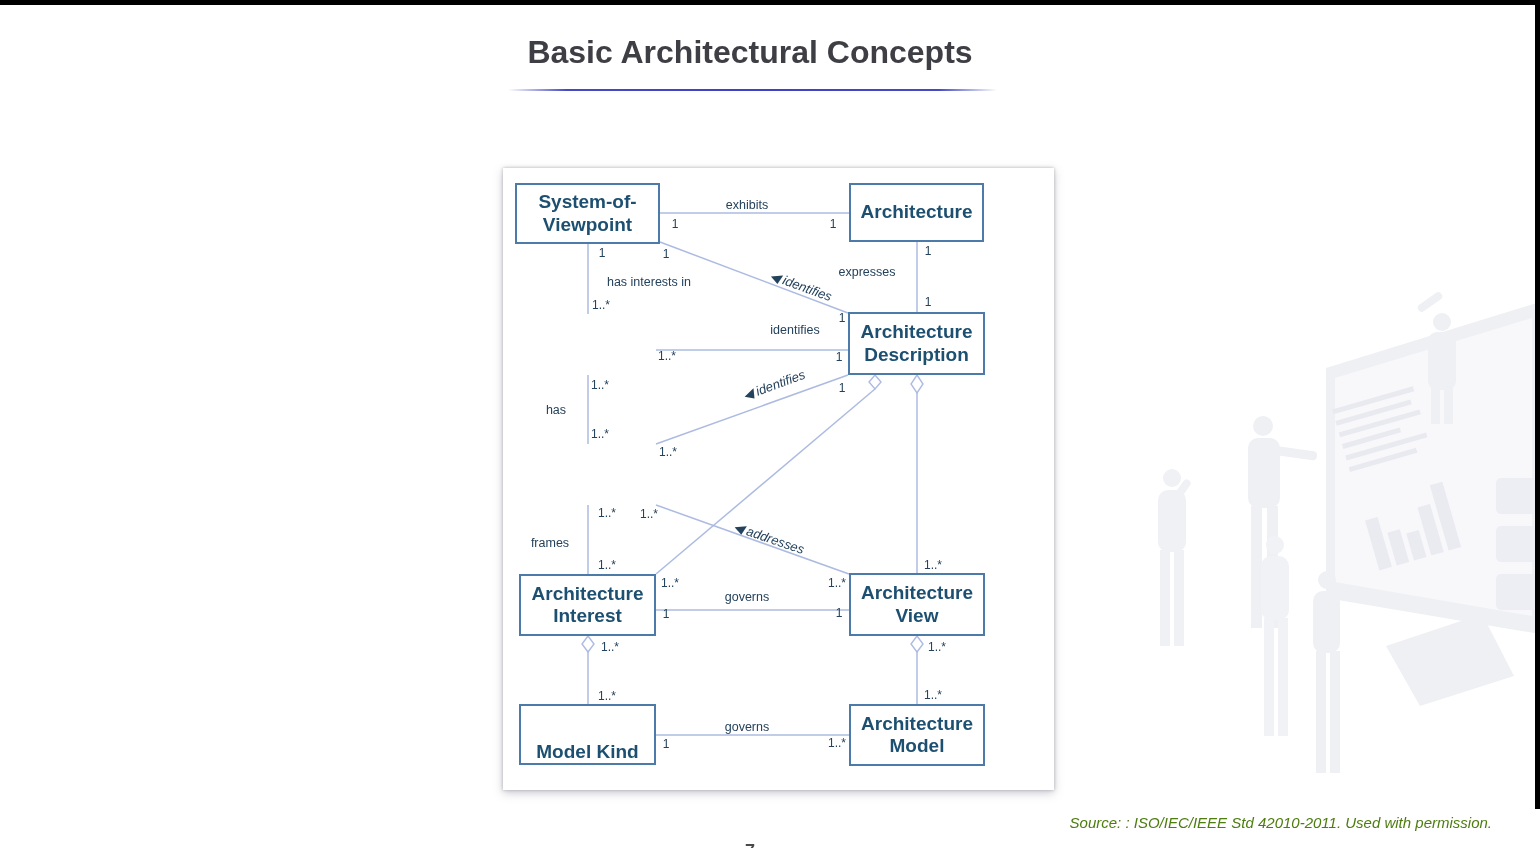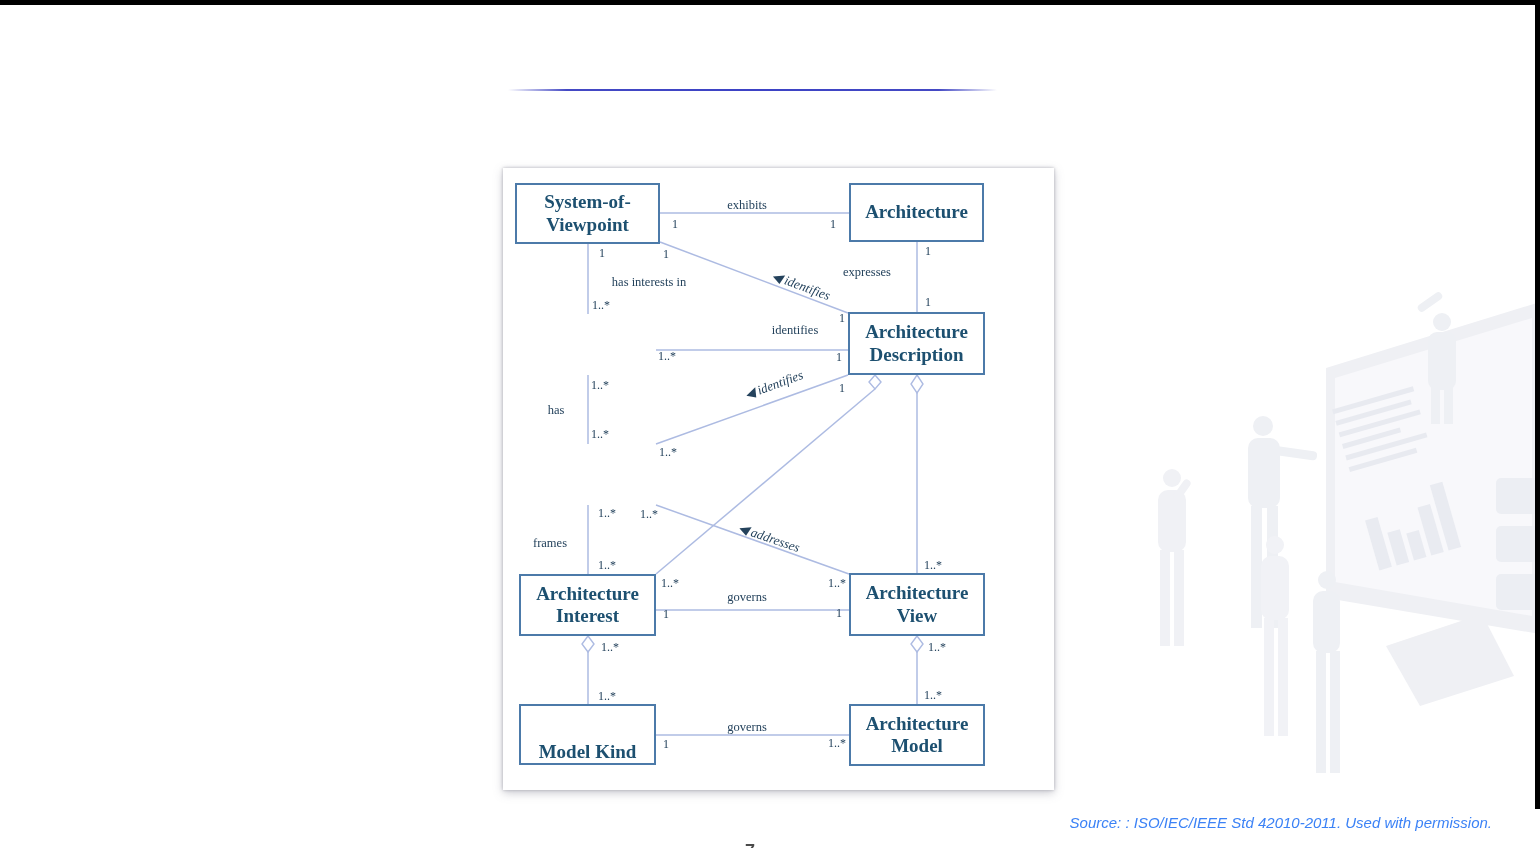--- a/index.html
+++ b/index.html
@@ -9,38 +9,38 @@
   .frame-right{position:absolute;left:1535px;top:0;width:5px;height:809px;background:#000;}
 
   .title{position:absolute;left:0;top:34px;width:1500px;text-align:center;
          font-size:32px;font-weight:bold;color:#3e3e45;letter-spacing:0px;}
   .title-underline{position:absolute;left:508px;top:89px;width:489px;height:2px;
          background:linear-gradient(to right,rgba(68,73,196,0),#4449c4 12%,#3c42c5 50%,#4449c4 88%,rgba(68,73,196,0));}
 
   .bg-art{position:absolute;left:1090px;top:278px;width:450px;height:570px;z-index:0;}
 
   .panel{position:absolute;left:503px;top:168px;width:551px;height:622px;background:#ffffff;z-index:1;
-         box-shadow:0 0 3px rgba(125,125,140,.55),0 3px 9px rgba(110,110,125,.35);font-family:Liberation Serif, serif;}
+         box-shadow:0 0 3px rgba(125,125,140,.55),0 3px 9px rgba(110,110,125,.35);}
   .connectors{position:absolute;left:0;top:0;width:487px;height:622px;}
 
   .ebox{position:absolute;background:#ffffff;border:2px solid #4c7aa9;box-sizing:border-box;
         display:flex;flex-direction:column;align-items:center;justify-content:center;
         color:#1d5070;font-weight:bold;font-size:19px;line-height:1.18;text-align:center;}
   .ebox span{display:block;}
 
   .lbl{position:absolute;color:#24425c;font-size:12.5px;white-space:nowrap;
        transform:translate(-50%,-50%);}
   .mult{position:absolute;color:#24425c;font-size:12px;white-space:nowrap;
        transform:translate(-50%,-50%);}
   .rot{font-style:italic;font-size:13px;}
   .r-cw{transform:translate(-50%,-50%) rotate(20deg);}
   .r-ccw{transform:translate(-50%,-50%) rotate(-20deg);}
   .r-cw2{transform:translate(-50%,-50%) rotate(19deg);}
 
-  .source{position:absolute;right:48px;top:814px;font-size:15px;font-style:italic;color:#3b82f6;white-space:nowrap;}
+  .source{position:absolute;right:48px;top:814px;font-size:15px;font-style:italic;color:#4d7c0f;white-space:nowrap;}
   .pagenum{position:absolute;left:745px;top:841px;font-size:18px;font-weight:bold;color:#4a4a4a;}
 </style>
 </head>
 <body>
 
 <div class="slide">
 
   <svg class="bg-art" viewBox="0 0 450 570" aria-hidden="true">
     <g>
       <polygon points="236,90 450,24 450,356 236,320" fill="#eff0f4"></polygon>
@@ -98,20 +98,21 @@
       <circle cx="237" cy="302" r="9"></circle>
       <rect x="223" y="313" width="27" height="62" rx="10"></rect>
       <rect x="226" y="373" width="10" height="122"></rect>
       <rect x="240" y="373" width="10" height="122"></rect>
     </g>
   </svg>
 
   <div class="frame-top"></div>
   <div class="frame-right"></div>
 
+  <div class="title">Basic Architectural Concepts</div>
   <div class="title-underline"></div>
 
   <div class="panel">
 
     <svg class="connectors" viewBox="0 0 487 622">
       <g stroke="#adbbe2" stroke-width="1.5" fill="none">
         <line x1="157" y1="45" x2="346" y2="45"></line>
         <line x1="85" y1="76" x2="85" y2="146"></line>
         <line x1="157" y1="74" x2="345" y2="145"></line>
         <line x1="414" y1="74" x2="414" y2="144"></line>

